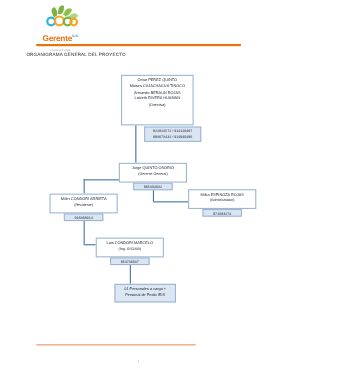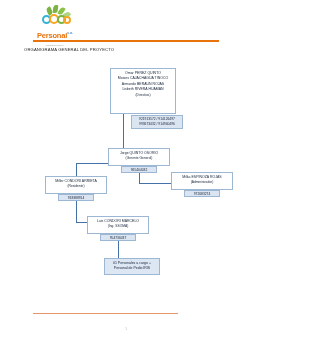--- a/index.html
+++ b/index.html
@@ -182,21 +182,21 @@
         <span class="leaf l1"></span>
         <span class="leaf l2"></span>
         <span class="leaf l3"></span>
         <span class="leaf l4"></span>
         <span class="ring r1"></span>
         <span class="ring r2"></span>
         <span class="ring r3"></span>
         <span class="ring r4"></span>
       </div>
       <div id="logo-word">
-        <span>Personal</span><sup>s.a.</sup>
+        <span>Gerente</span><sup>s.a.</sup>
       </div>
       <div id="logo-tagline">CONSTRUCTORA . INMOBILIARIA . CONSULTORIA</div>
     </div>
 
     <div id="header-rule"></div>
     <div id="doc-title">ORGANIGRAMA GENERAL DEL PROYECTO</div>
   </div>
 
   <div id="chart">
 

